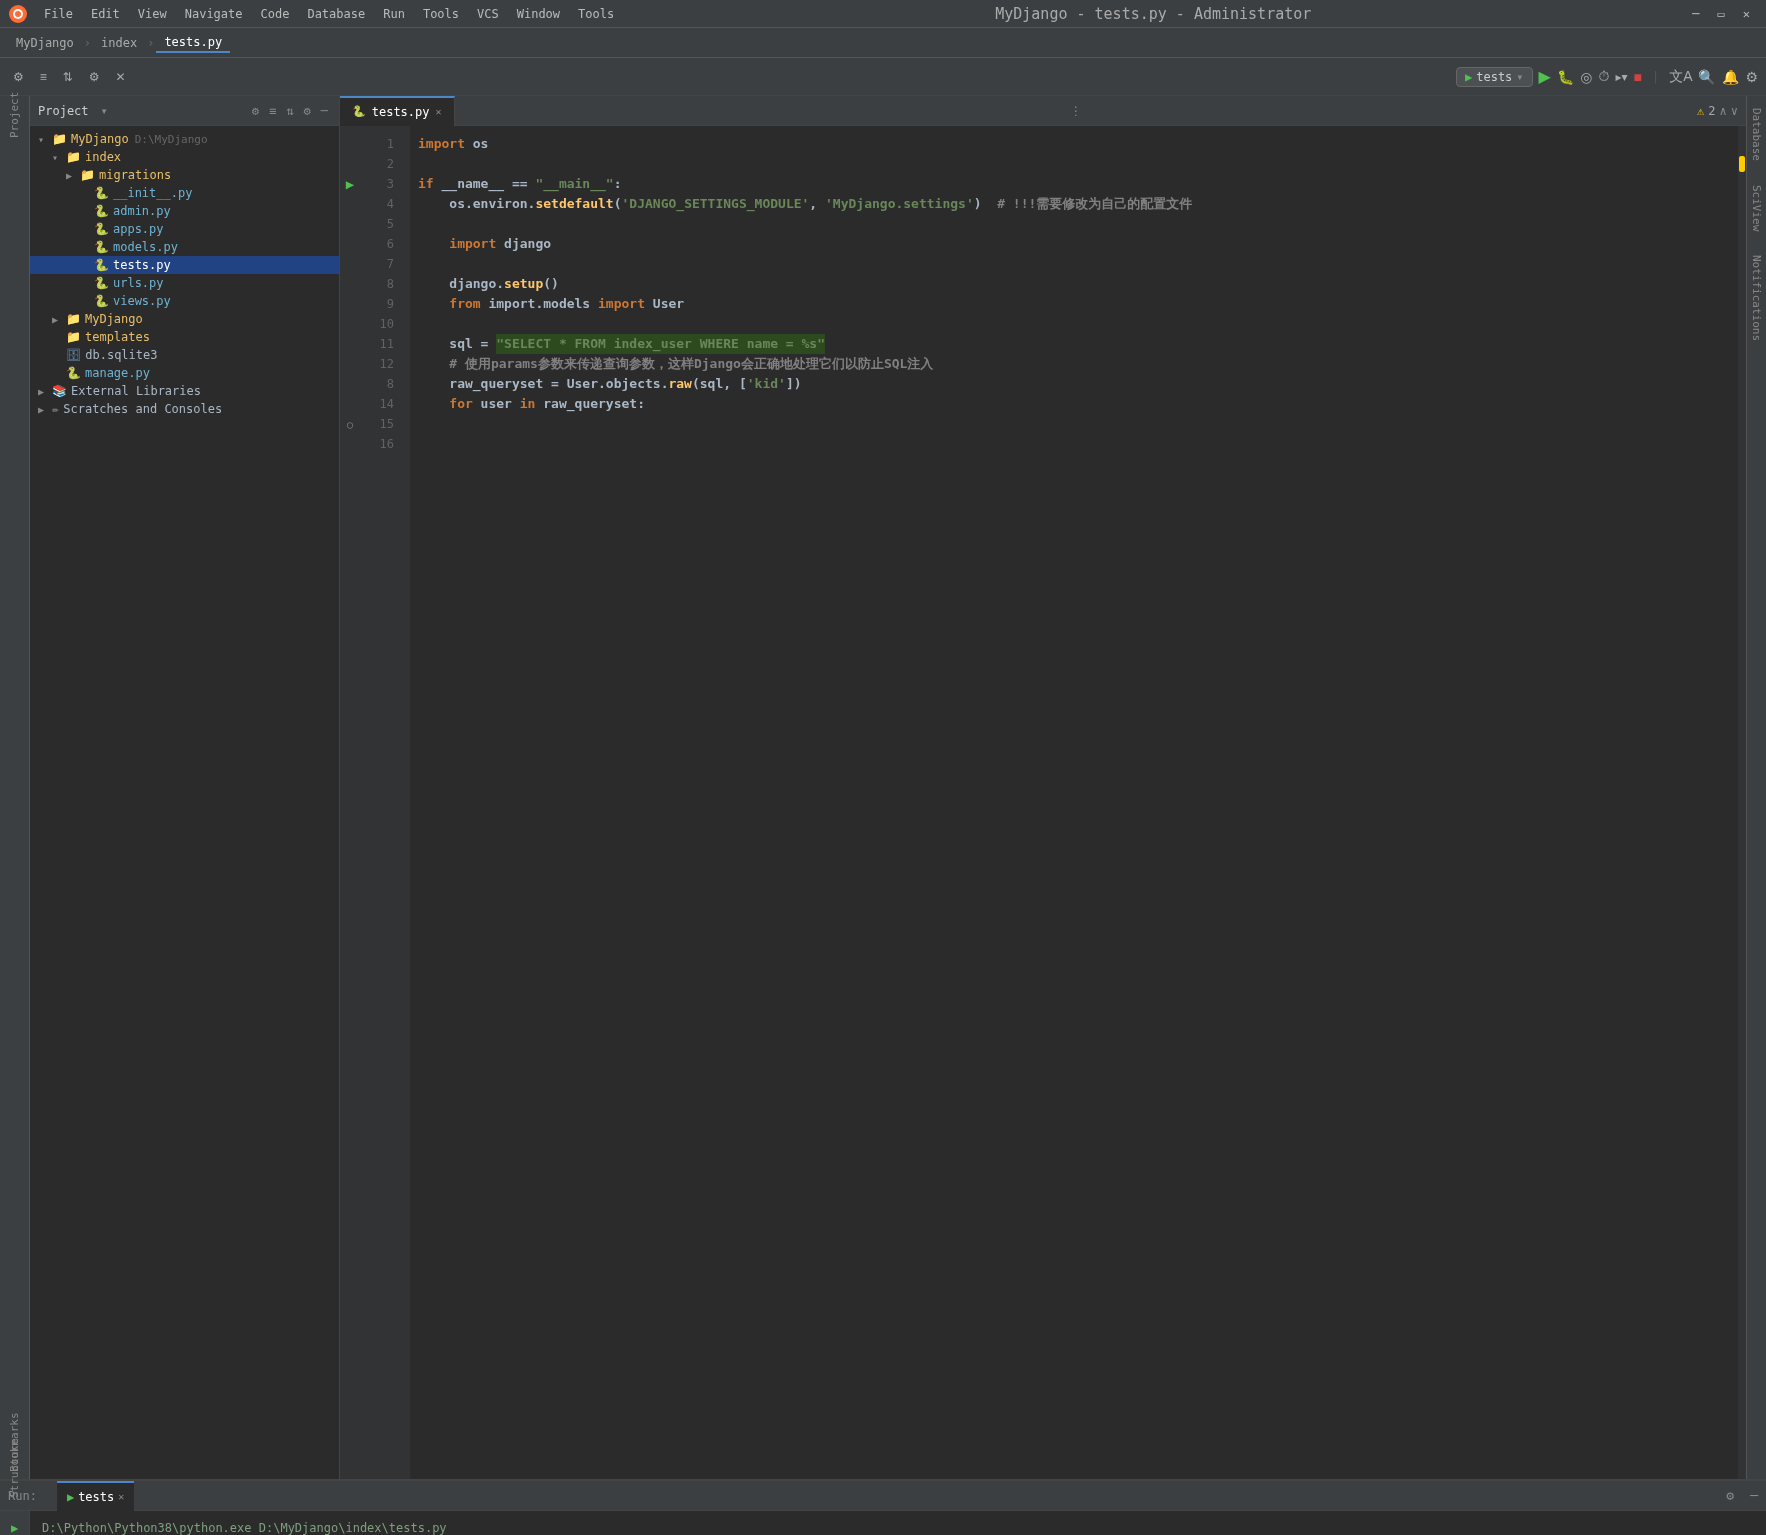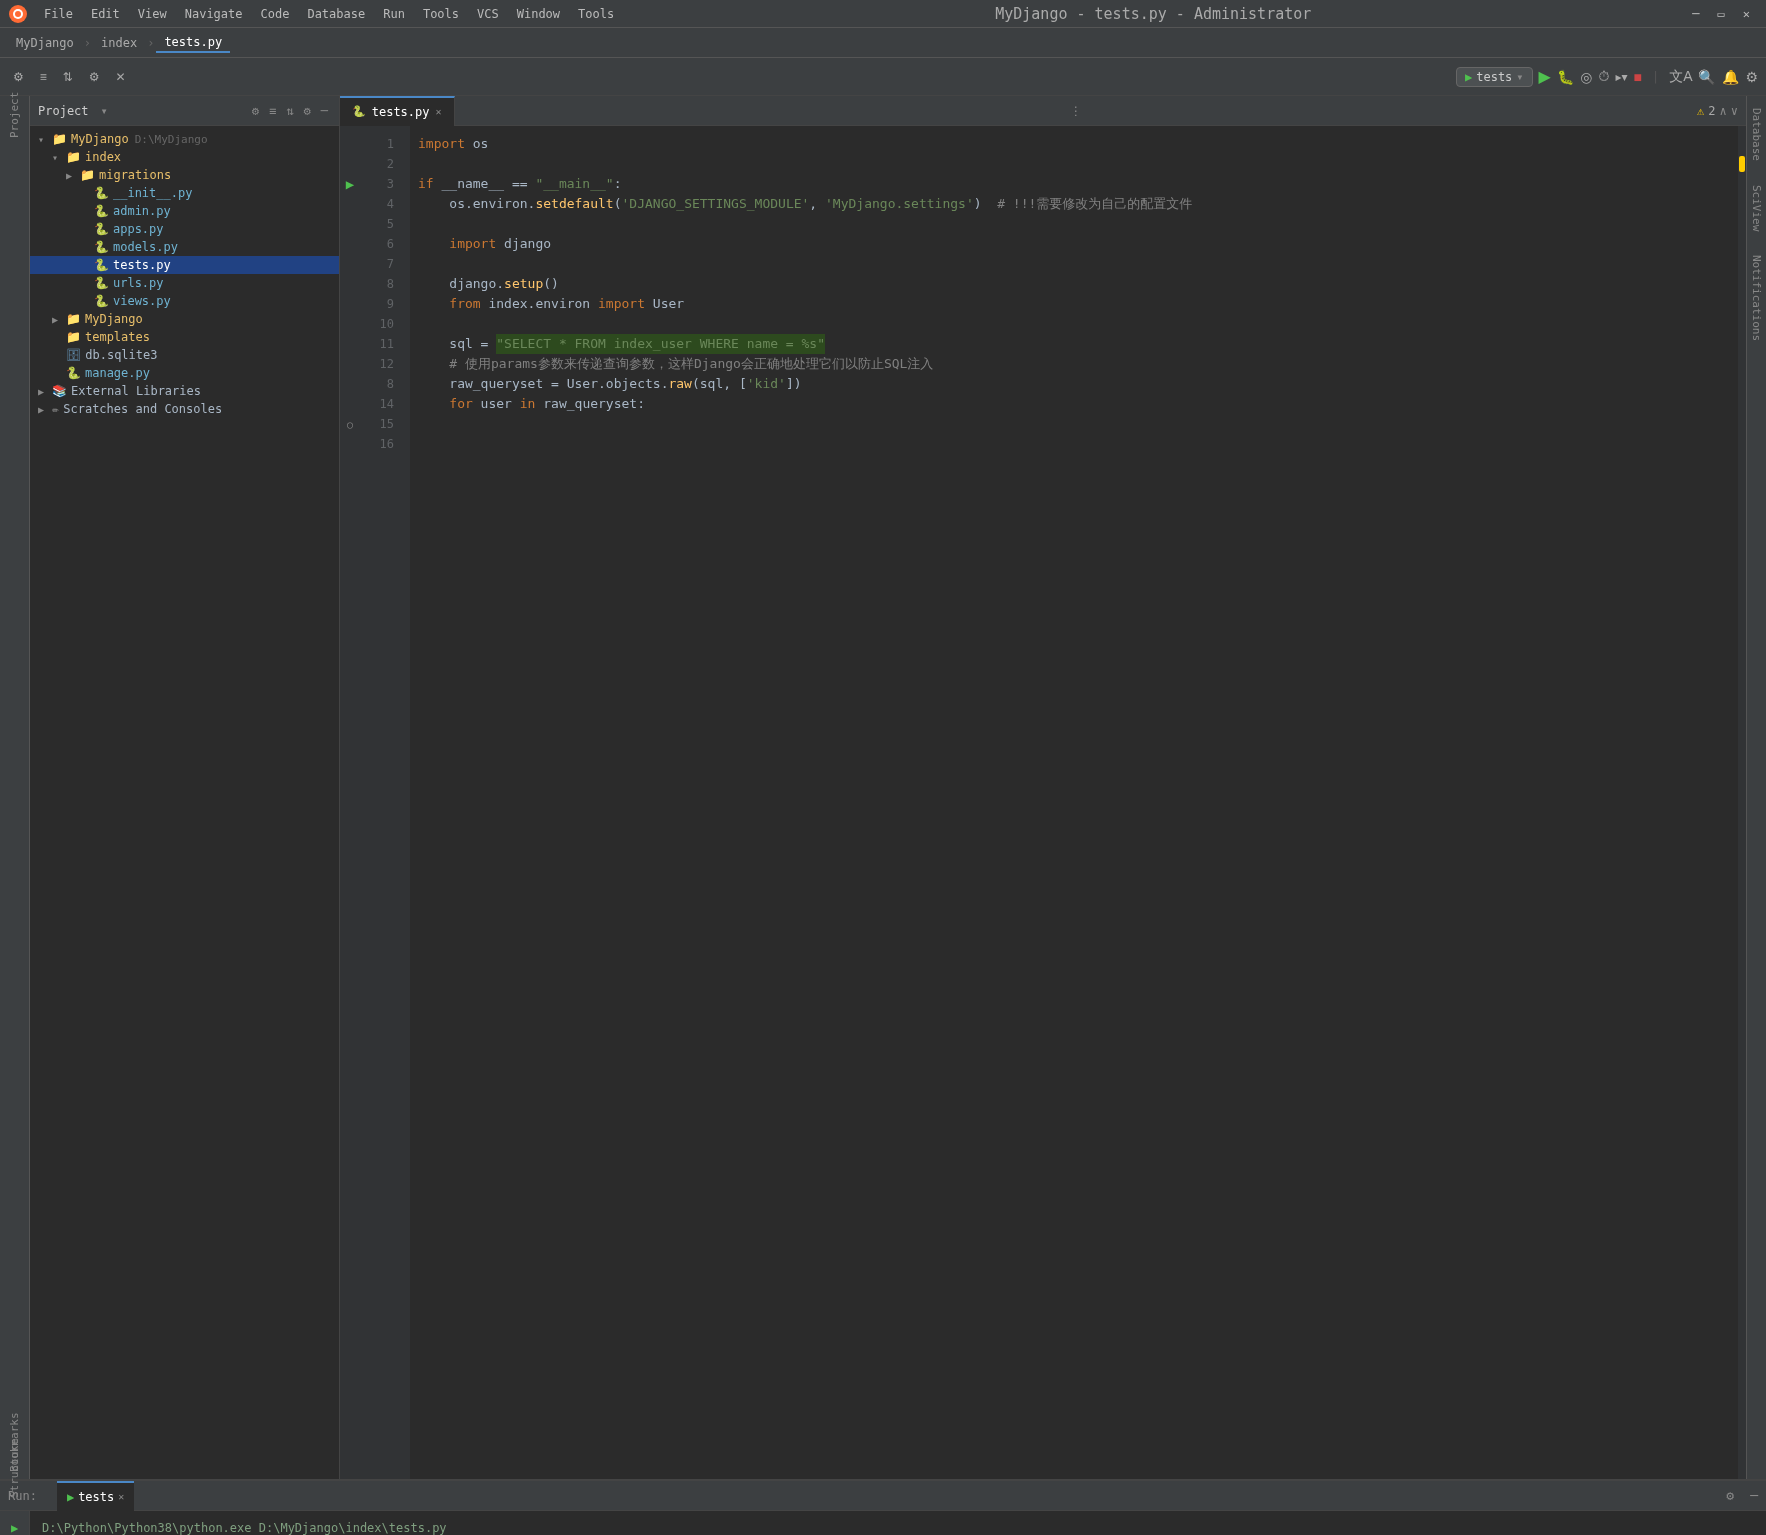--- a/index.html
+++ b/index.html
@@ -54,21 +54,21 @@
     .editor-tab { padding: 0 12px; height: 30px; display: flex; align-items: center; gap: 6px; font-size: 12px; color: #aaa; cursor: pointer; border-right: 1px solid #444; }
     .editor-tab.active { background: #2b2b2b; color: #fff; border-top: 2px solid #4a88c7; }
     .editor-tab-close { color: #888; font-size: 10px; cursor: pointer; }
     .editor-tab-more { margin-left: auto; padding: 0 8px; color: #888; cursor: pointer; }
     .editor-content { display: flex; flex: 1; overflow: hidden; }
     .line-numbers { width: 50px; background: #313335; color: #606366; font-size: 12px; line-height: 20px; padding: 8px 8px 8px 0; text-align: right; user-select: none; overflow: hidden; }
     .line-number { height: 20px; display: block; padding-right: 8px; }
     .gutter-icons { width: 20px; background: #313335; padding: 8px 0; }
     .gutter-icon { height: 20px; display: flex; align-items: center; justify-content: center; color: #4a88c7; font-size: 10px; cursor: pointer; }
     .code-area { flex: 1; padding: 8px 0 8px 8px; overflow: auto; line-height: 20px; font-size: 13px; background: #2b2b2b; }
-    .code-line { height: 20px; white-space: pre; display: flex; align-items: flex-start; }
+    .code-line { height: 20px; white-space: pre; display: flex; align-items: flex-start; font-weight: bold; }
 
     
     .kw { color: #cc7832; }
     .str { color: #6a8759; }
     .str-highlight { color: #6a8759; background: #2d4a1e; }
     .comment { color: #808080; }
     .func { color: #ffc66d; }
     .builtin { color: #8888c6; }
 
     
@@ -374,21 +374,21 @@
         </div>
         <div class="code-line">&nbsp;</div>
         <div class="code-line">
           <span>    </span><span class="kw">import</span><span> django</span>
         </div>
         <div class="code-line">&nbsp;</div>
         <div class="code-line">
           <span>    django.</span><span class="func">setup</span><span>()</span>
         </div>
         <div class="code-line">
-          <span>    </span><span class="kw">from</span><span> index.environ </span><span class="kw">import</span><span> User</span>
+          <span>    </span><span class="kw">from</span><span> import.models </span><span class="kw">import</span><span> User</span>
         </div>
         <div class="code-line">&nbsp;</div>
         <div class="code-line">
           <span>    sql = </span><span class="str-highlight">"SELECT * FROM index_user WHERE name = %s"</span>
         </div>
         <div class="code-line">
           <span class="comment">    # 使用params参数来传递查询参数，这样Django会正确地处理它们以防止SQL注入</span>
         </div>
         <div class="code-line">
           <span>    raw_queryset = User.objects.</span><span class="func">raw</span><span>(sql, [</span><span class="str">'kid'</span><span>])</span>

